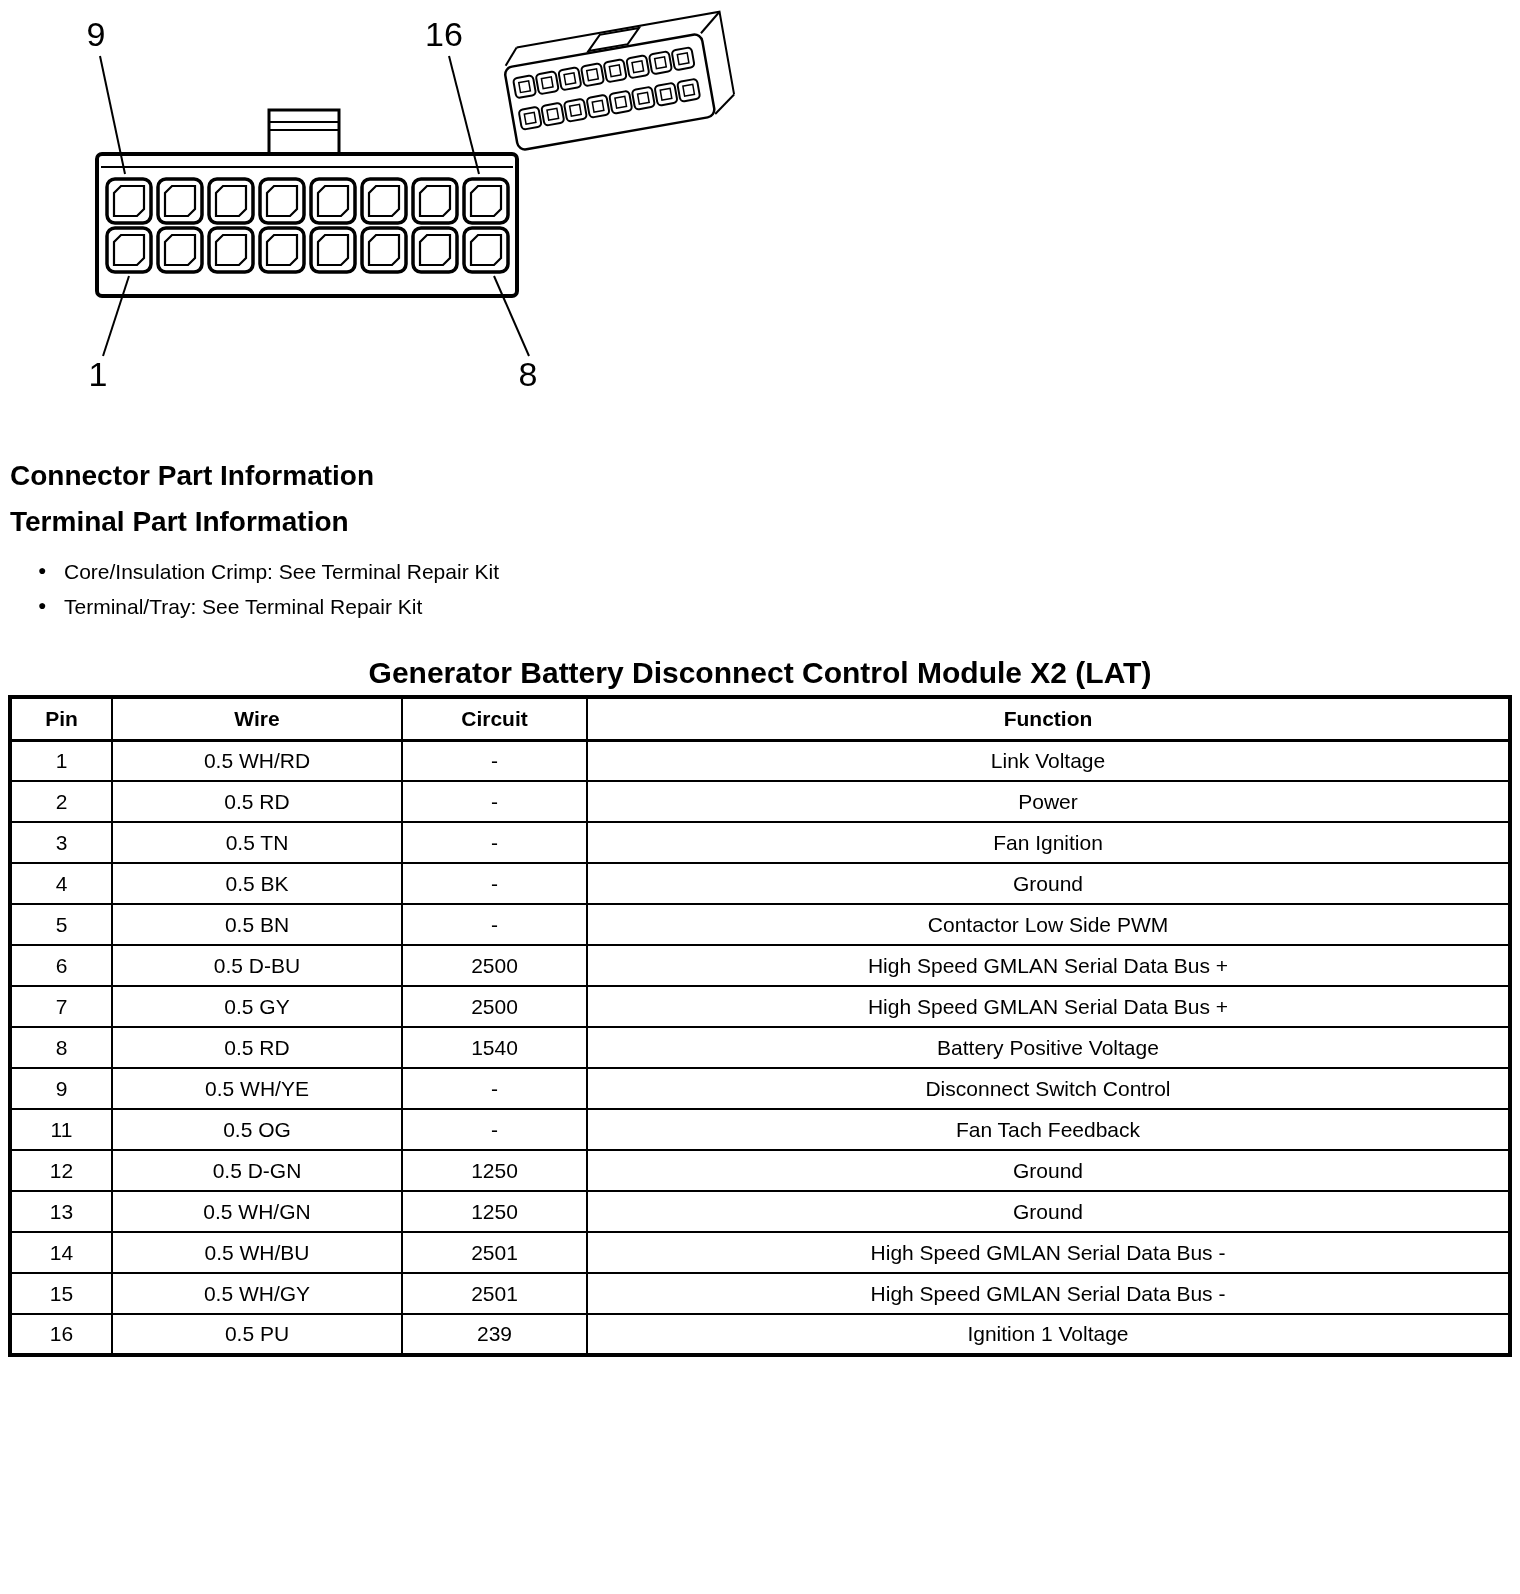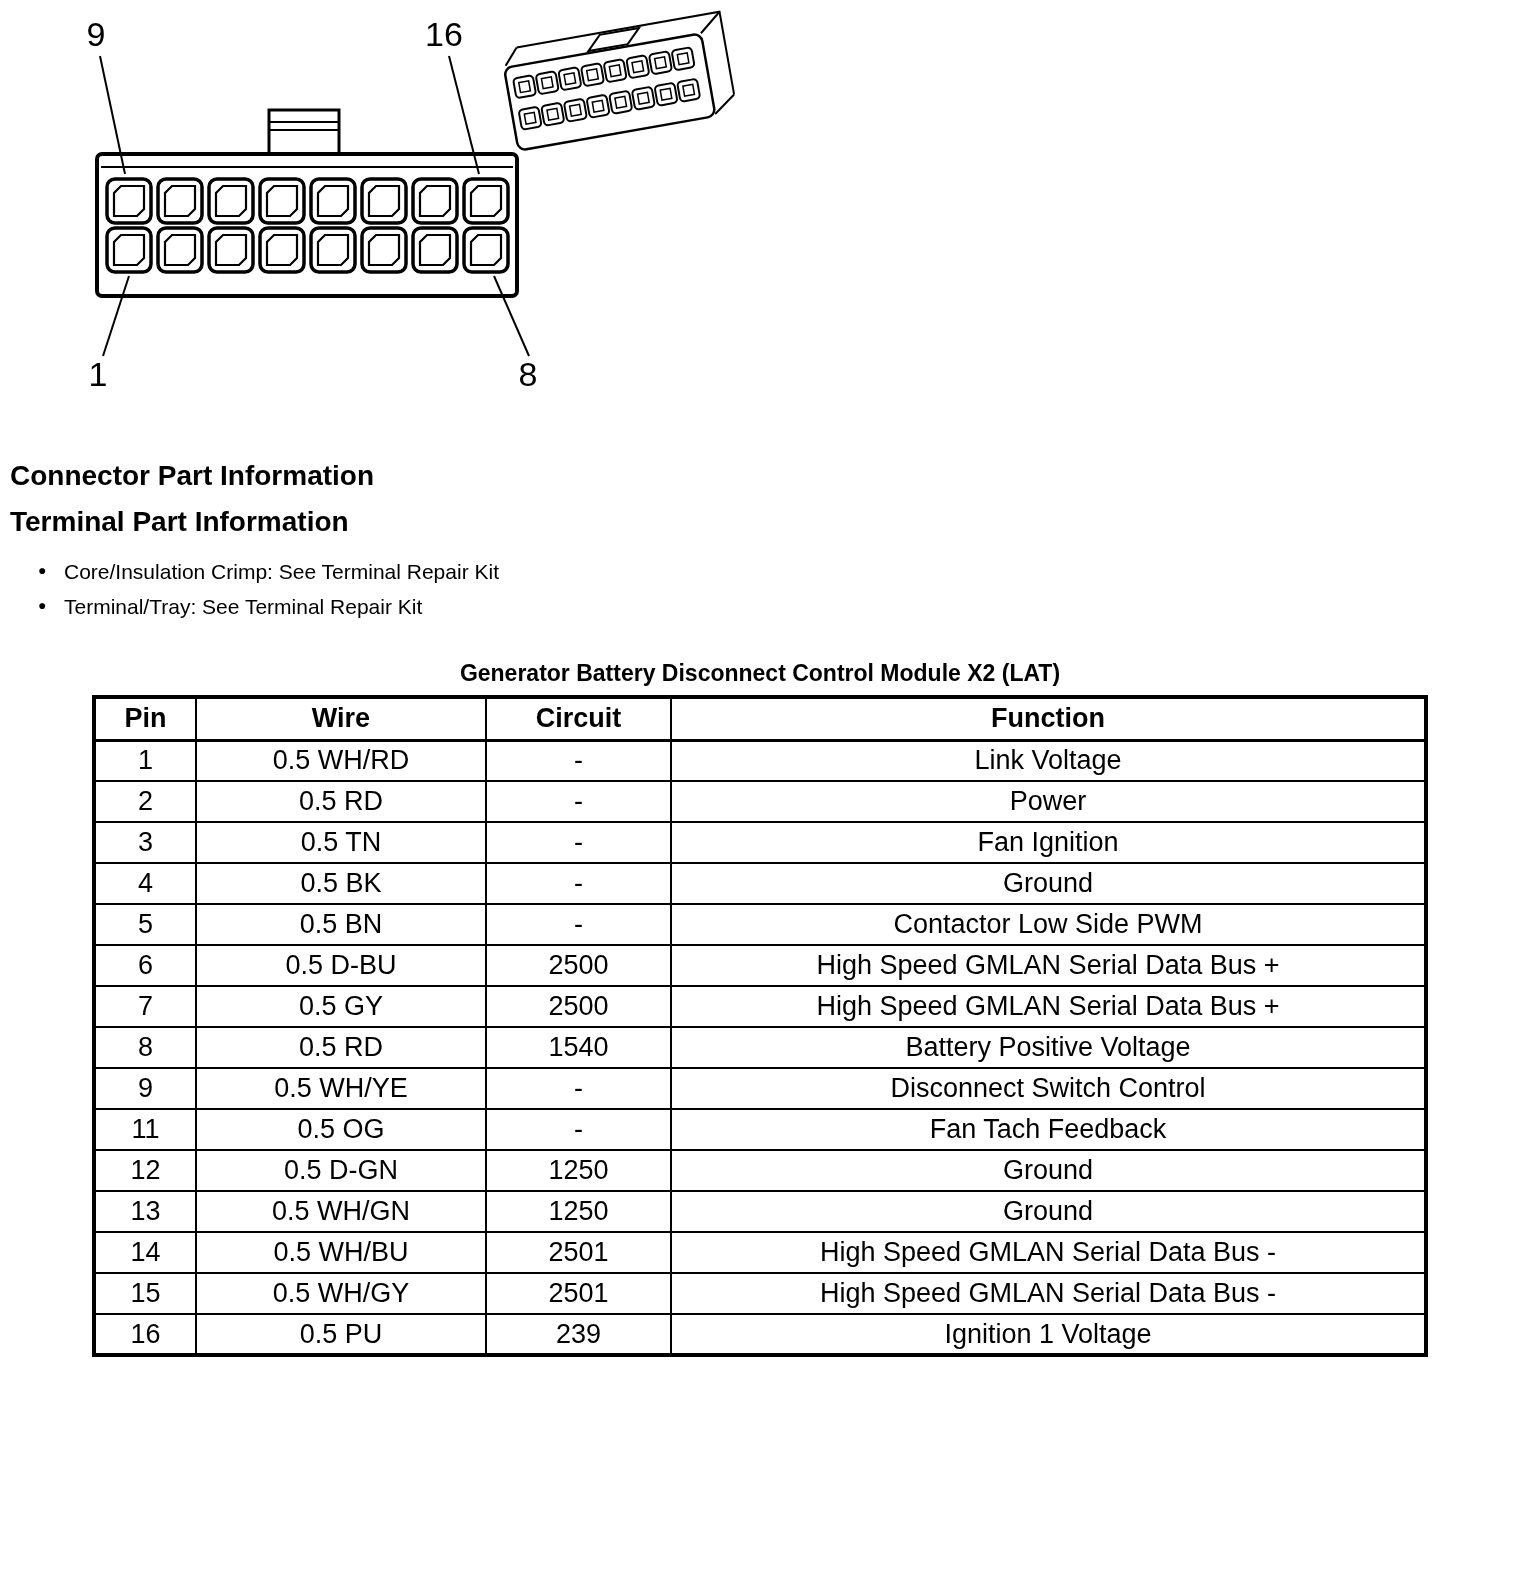--- a/index.html
+++ b/index.html
@@ -33,26 +33,26 @@
     font-size:21px; line-height:26px; margin-bottom:9px;
   }
   ul.info-list li::before {
     content:"●"; position:absolute; left:30px; top:4px;
     font-size:14px; line-height:14px;
   }
 
   
   .table-title {
     margin-top:40px; text-align:center;
-    font-size:23px; font-weight:bold; line-height:26px;
+    font-size:30px; font-weight:bold; line-height:26px;
   }
   table.pin-table {
-    width:1336px; margin:9px auto 0;
+    width:1504px; margin:9px auto 0;
     border-collapse:collapse; border:4px solid #000;
-    font-size:27px; table-layout:fixed;
+    font-size:21px; table-layout:fixed;
   }
   .pin-table th {
     border:2px solid #000; border-bottom:3px solid #000;
     height:43px; text-align:center; font-weight:bold;
     vertical-align:middle;
   }
   .pin-table td {
     border:2px solid #000; height:41px;
     padding:0 8px; vertical-align:middle;
   }

